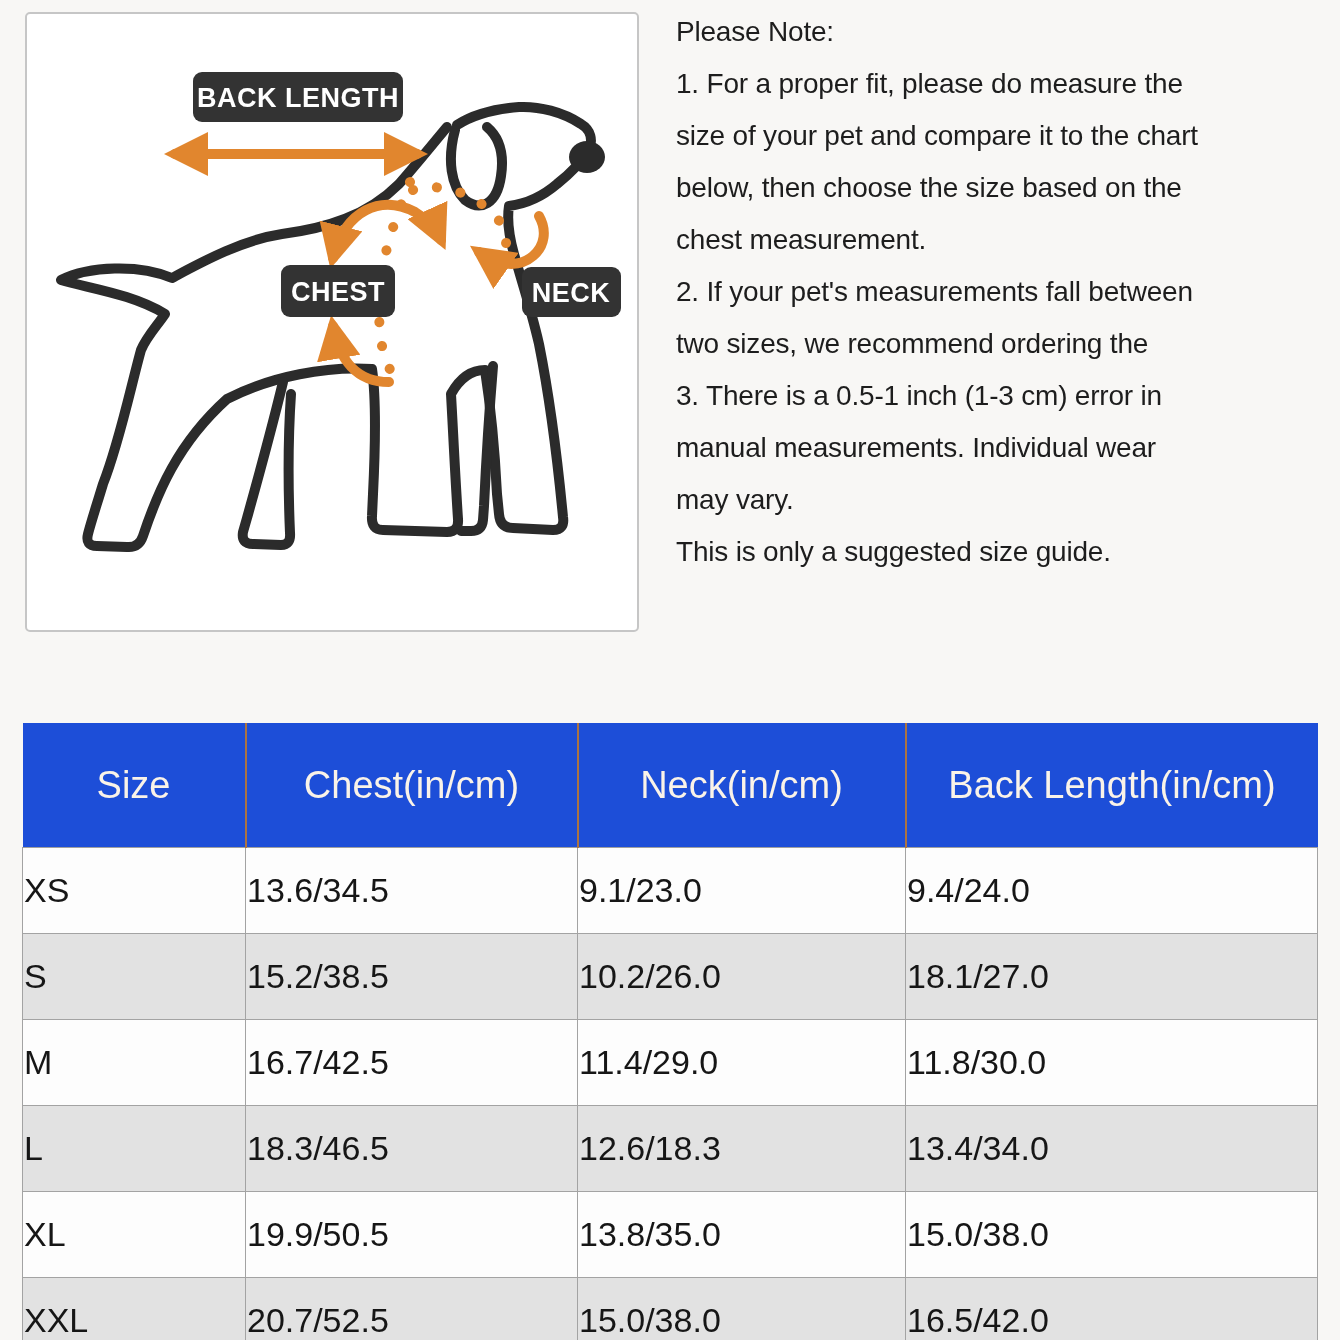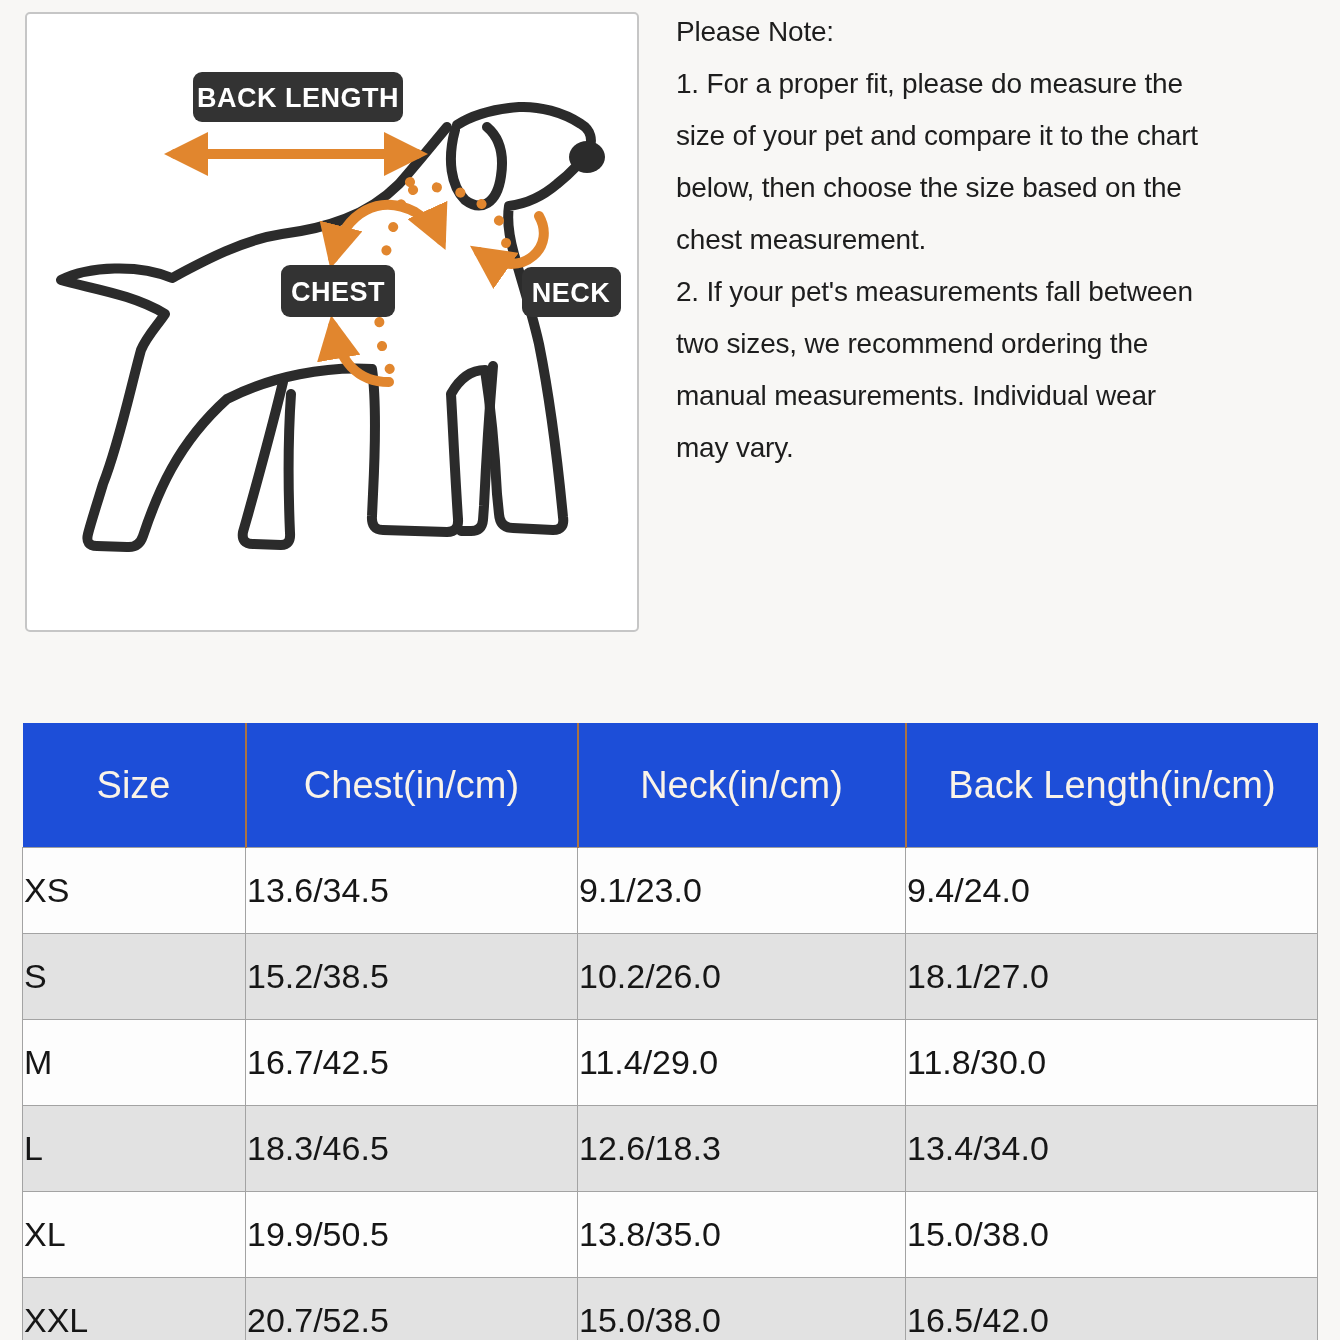--- a/index.html
+++ b/index.html
@@ -161,22 +161,24 @@
 </div>
 
 <div class="note">
   <div class="line">Please Note:</div>
   <div class="line">1. For a proper fit, please do measure the</div>
   <div class="line">size of your pet and compare it to the chart</div>
   <div class="line">below, then choose the size based on the</div>
   <div class="line">chest measurement.</div>
   <div class="line">2. If your pet's measurements fall between</div>
   <div class="line">two sizes, we recommend ordering the</div>
+  <div class="line">3. There is a 0.5-1 inch (1-3 cm) error in</div>
   <div class="line">manual measurements. Individual wear</div>
   <div class="line">may vary.</div>
+  <div class="line">This is only a suggested size guide.</div>
 </div>
 
 <table class="size-table">
   <colgroup>
     <col style="width:223px">
       <col style="width:332px">
       <col style="width:328px">
       <col style="width:412px">
   </colgroup>
   <thead>

